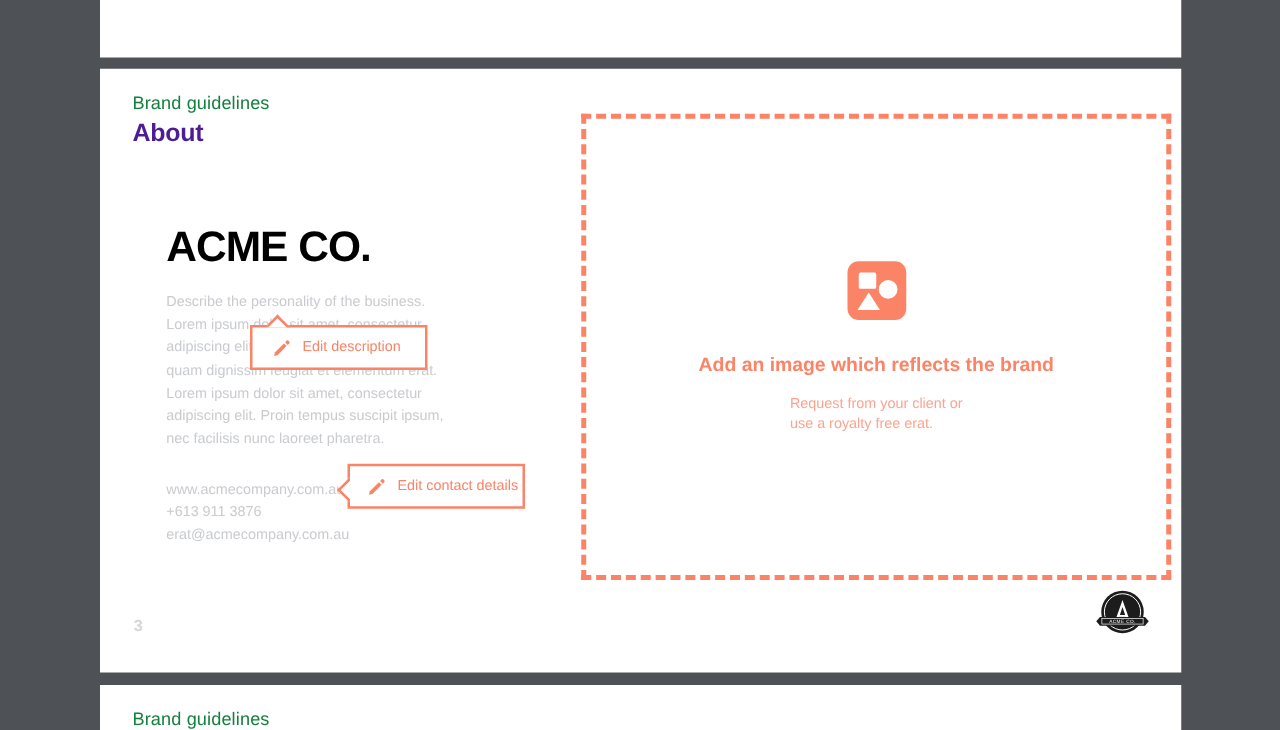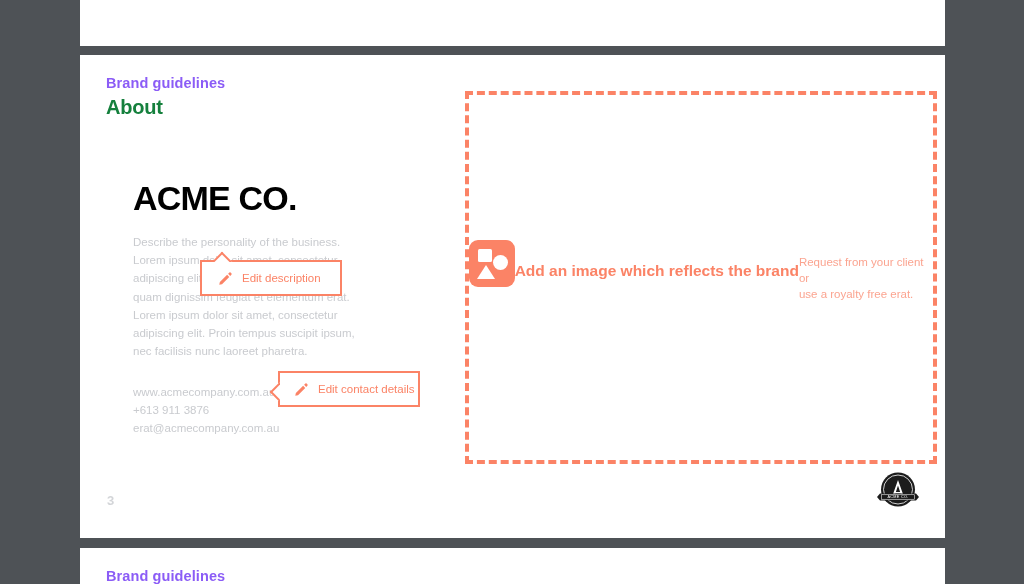--- a/index.html
+++ b/index.html
@@ -52,32 +52,32 @@
     width: 100%;
     height: 100%;
   }
 
   
   .eyebrow {
     position: absolute;
     left: 26px;
     top: 20px;
     font-size: 14.5px;
-    font-weight: bold;
-    color: #8b5cf6;
+    font-weight: normal;
+    color: #15803d;
     letter-spacing: 0.1px;
     white-space: nowrap;
   }
   .page-title {
     position: absolute;
     left: 26px;
     top: 41px;
     font-size: 20px;
     font-weight: bold;
-    color: #15803d;
+    color: #4c1d95;
     letter-spacing: -0.2px;
     white-space: nowrap;
   }
 
   
   .brand-name {
     position: absolute;
     left: 53px;
     top: 124px;
     font-size: 34px;
@@ -119,21 +119,21 @@
   
   .img-dropzone {
     position: absolute;
     left: 385px;
     top: 36px;
     width: 472px;
     height: 373px;
     border: 4px dashed #fb8366;
     box-sizing: border-box;
     display: flex;
-    flex-direction: row;
+    flex-direction: column;
     align-items: center;
     justify-content: center;
   }
   .dz-icon {
     width: 47px;
     height: 47px;
     border-radius: 9px;
     background: #fb8366;
     position: relative;
     margin-bottom: 28px;

